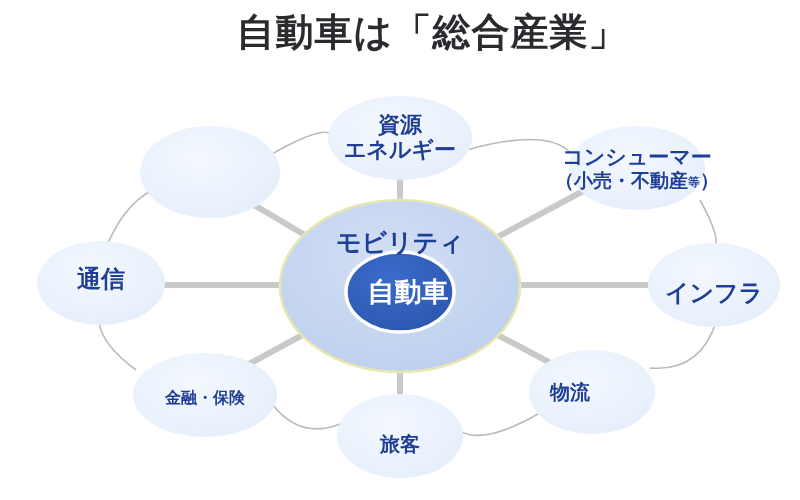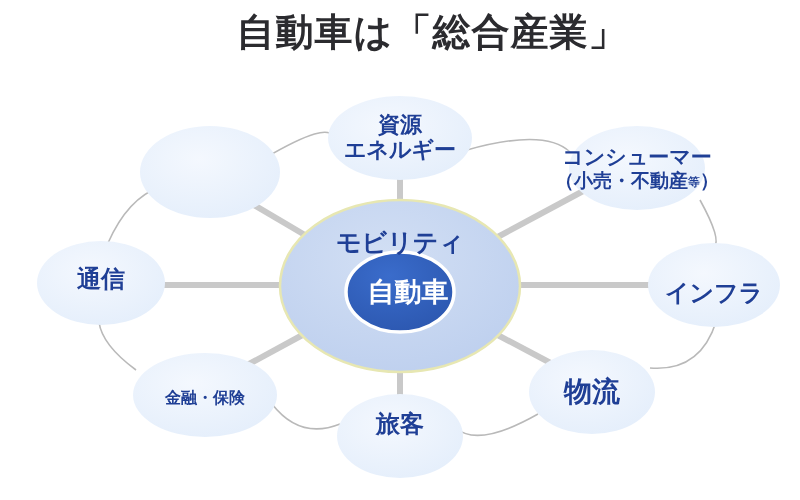--- a/index.html
+++ b/index.html
@@ -150,25 +150,25 @@
 
   <div class="node-label" style="left:400px; top:138px; font-size:22px;">
     <span>資源</span>
     <span class="l2">エネルギー</span>
   </div>
 
   <div class="node-label" style="left:714px; top:273px; font-size:24px;margin-top:20px;">
     <span>インフラ</span>
   </div>
 
-  <div class="node-label" style="left:592px; top:392px; font-size:28px;">
+  <div class="node-label" style="left:570px; top:392px; font-size:20px;">
     <span>物流</span>
   </div>
 
-  <div class="node-label" style="left:400px; top:424px; font-size:24px;">
+  <div class="node-label" style="left:400px; top:444px; font-size:20px;">
     <span>旅客</span>
   </div>
 
   <div class="node-label" style="left:205px; top:398px; font-size:16px;">
     <span>金融・保険</span>
   </div>
 
   <div class="node-label" style="left:101px; top:279px; font-size:24px;">
     <span>通信</span>
   </div>

